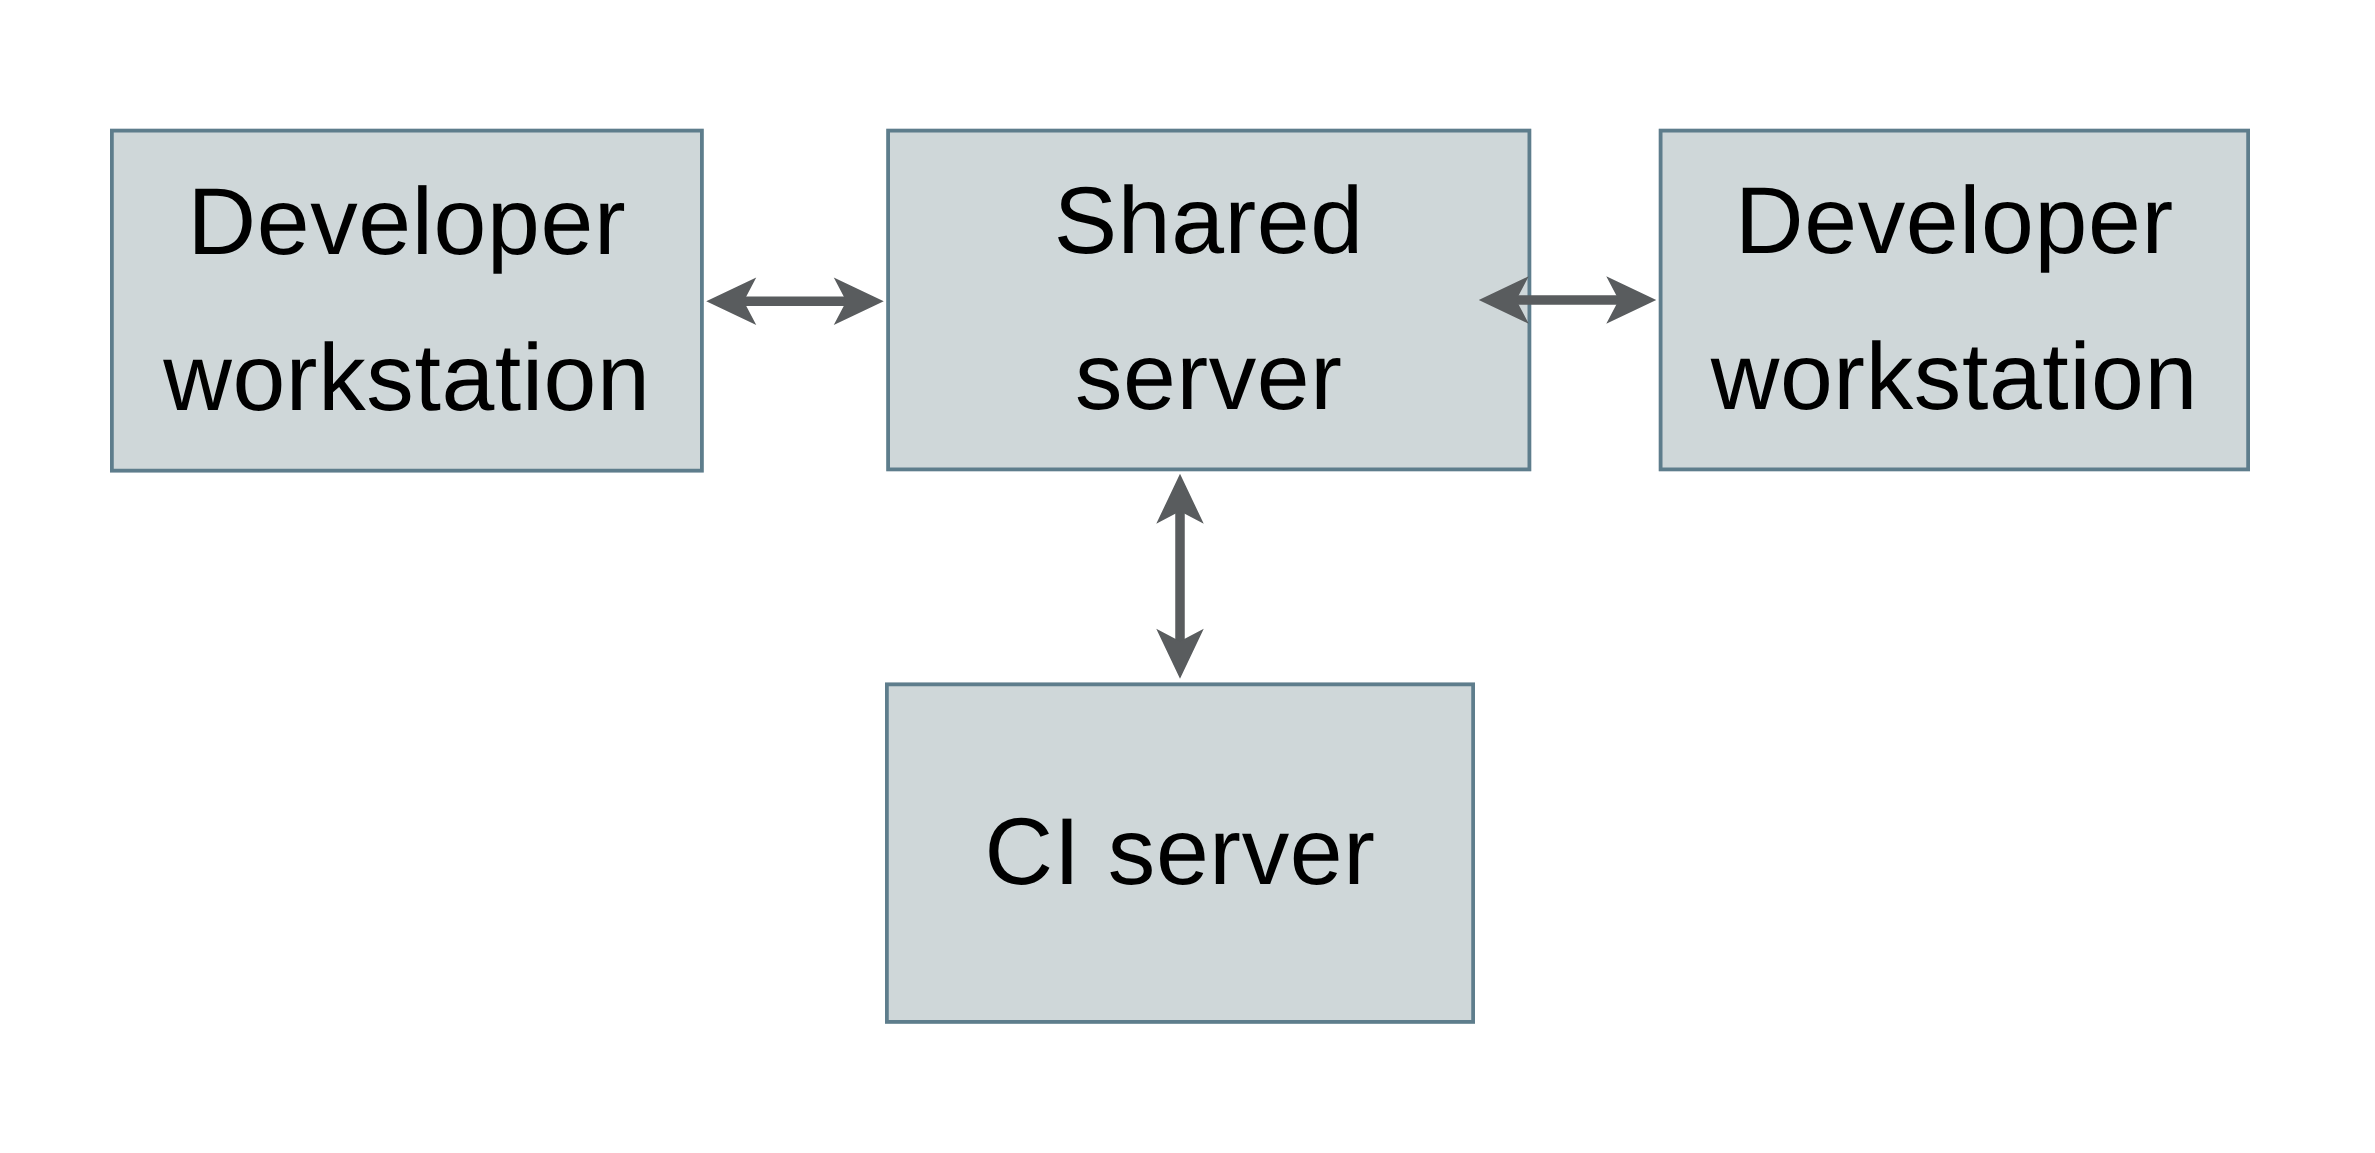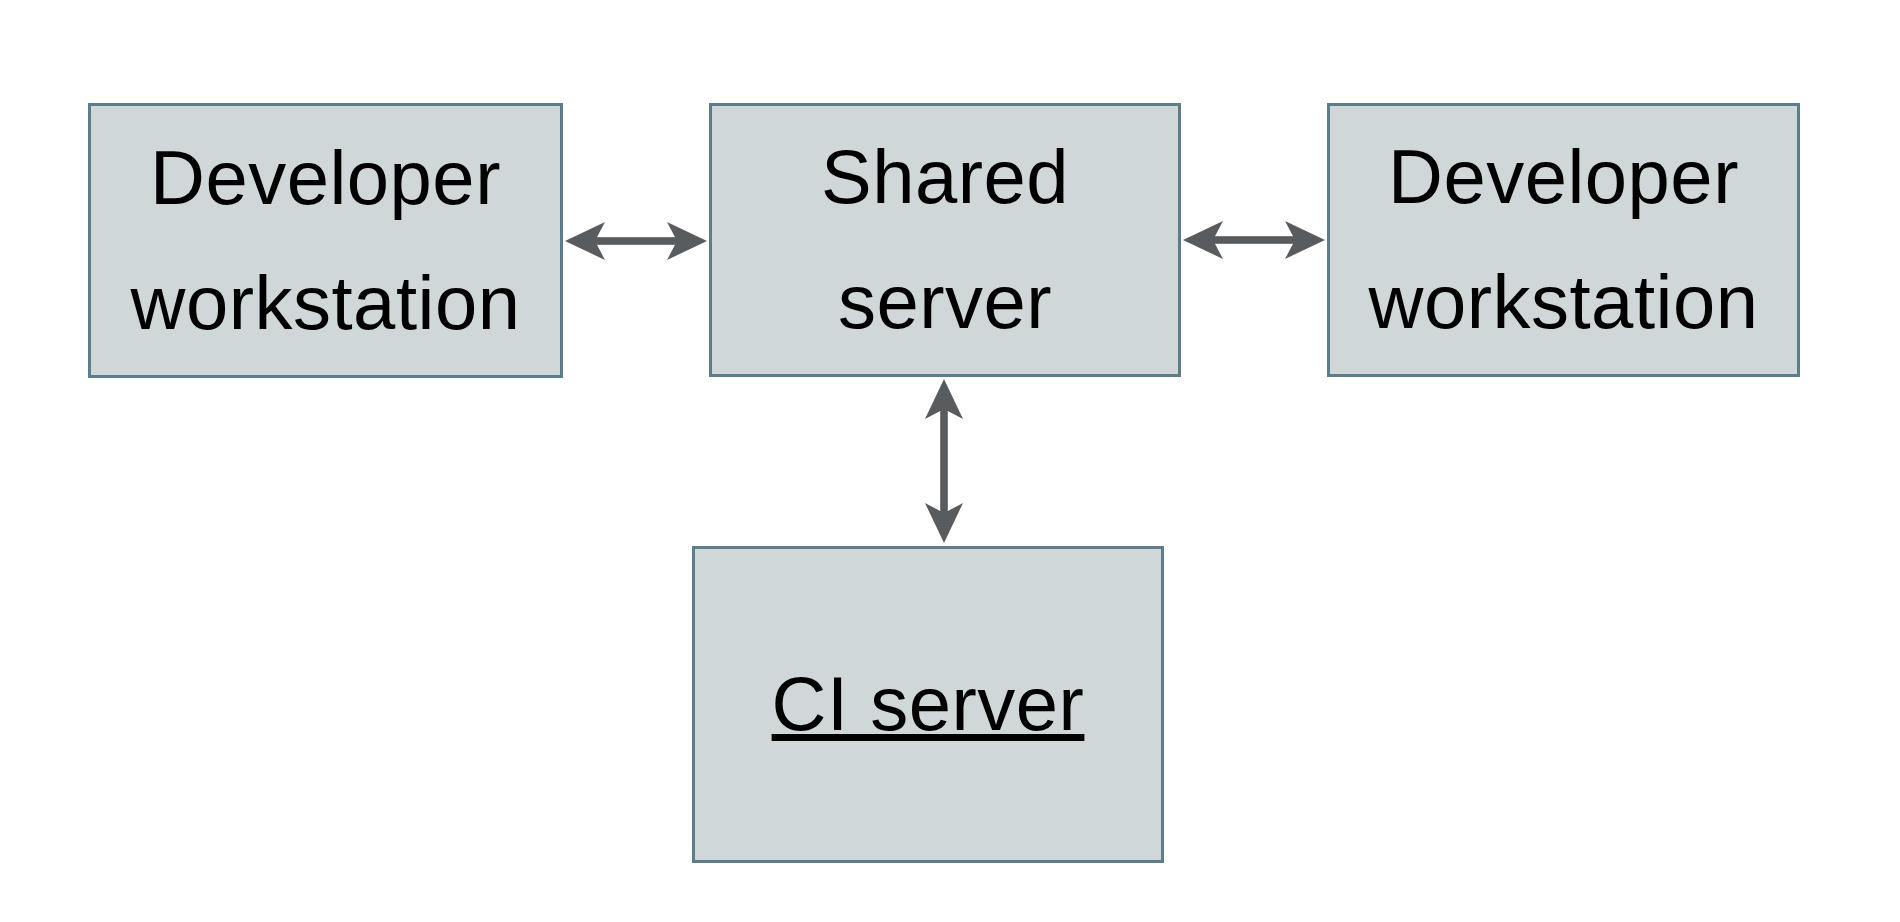--- a/index.html
+++ b/index.html
@@ -33,23 +33,23 @@
   }
   .node .line {
     display: block;
     white-space: nowrap;
   }
   .arrow {
     position: absolute;
     color: var(--arrow-color, #595c5e);
   }
   #node-dev-left   { left:  88px; top: 103px; width: 475px; height: 275px; }
-  #node-shared     { left: 709px; top: 103px; width: 472px; height: 274px; }
+  #node-shared     { left: 709px; top: 103px; width: 516px; height: 274px; }
   #node-dev-right  { left:1327px; top: 103px; width: 473px; height: 274px; }
-  #node-ci         { left: 692px; top: 546px; width: 472px; height: 317px; text-decoration: underline; }
+  #node-ci         { left: 708px; top: 546px; width: 472px; height: 273px; }
   #arrow-left      { left: 563px; top: 211px; }
   #arrow-right     { left:1181px; top: 210px; }
   #arrow-vertical  { left: 914px; top: 377px; }
 </style>
 </head>
 <body>
 
 <div class="canvas">
 
   <div class="node" id="node-dev-left">

